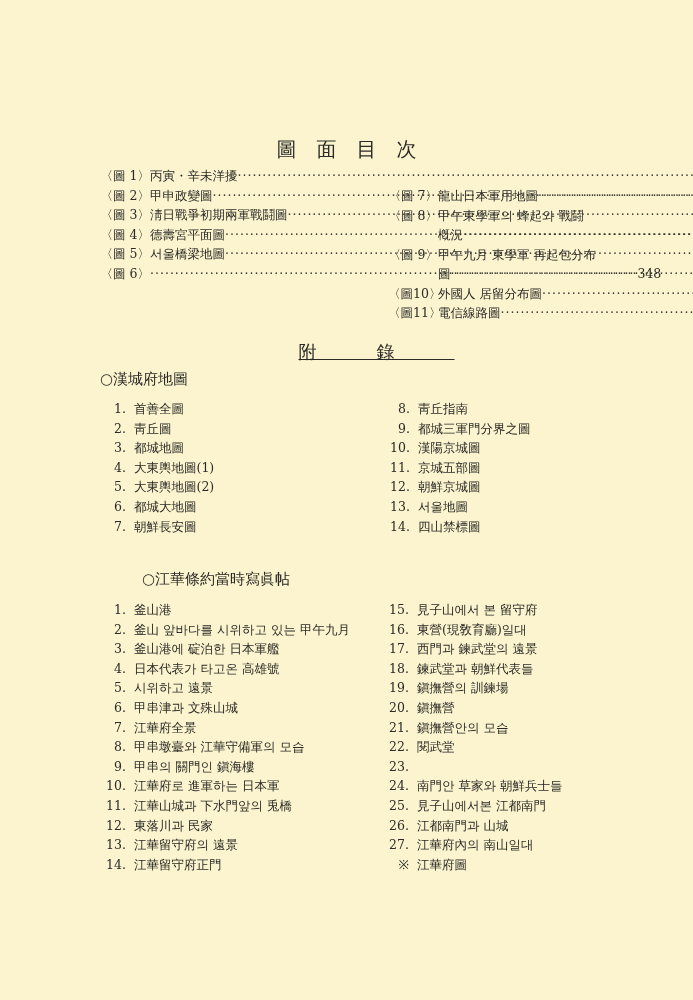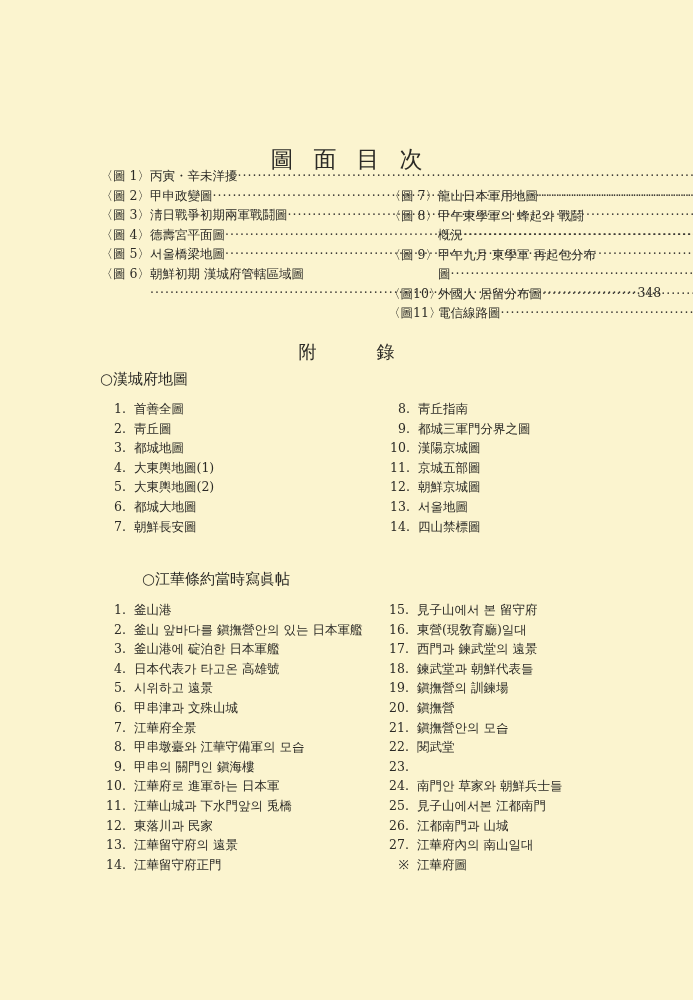--- a/index.html
+++ b/index.html
@@ -5,37 +5,37 @@
   html, body { margin:0; padding:0; }
   body {
     width:693px; height:1000px; overflow:hidden;
     background:#fbf4cf;
     color:#2b2a26;
     font-family:"DejaVu Serif", "Liberation Serif", serif;
     position:relative;
   }
   .page { position:absolute; left:0; top:0; width:693px; height:1000px; }
   .title {
-    position:absolute; top:144px; left:0; width:693px; text-align:center;
-    font-size:23px; letter-spacing:20px; padding-left:20px; box-sizing:border-box;
+    position:absolute; top:136px; left:0; width:693px; text-align:center;
+    font-size:20px; letter-spacing:20px; padding-left:20px; box-sizing:border-box;
   }
   .fig-col { position:absolute; top:166px; width:275px; font-size:12.5px; line-height:19.5px; }
   .fig-col.left { left:100px; }
   .fig-col.right { left:388px;margin-top:20px; }
   .fig-row { display:flex;text-align:right; }
   .fig-label { width:50px; flex-shrink:0; white-space:nowrap; }
   .fig-body { flex:1; }
   .fig-line { display:flex; white-space:nowrap; }
   .fig-text { flex-shrink:0; }
   .dots { flex:1; overflow:hidden; letter-spacing:1px; color:#3a3833; }
   .dots::before { content:"··································································································"; }
   .page-num { flex-shrink:0; }
   .appendix-title {
     position:absolute; top:340px; left:0; width:693px; text-align:center;
-    font-size:18px; letter-spacing:60px; padding-left:60px; box-sizing:border-box;
+    font-size:18px; letter-spacing:60px; padding-left:60px; box-sizing:border-box;text-decoration:underline;
   }
   .section-head { position:absolute; left:100px; font-size:15px; }
   .list { position:absolute; font-size:12.5px; line-height:19.6px; }
   .list-item { display:flex; }
   .num { width:26px; text-align:right; padding-right:8px; flex-shrink:0; }
   .text { flex:1; }
 </style>
 </head>
 <body>
 
@@ -86,23 +86,20 @@
           <div class="fig-line">
             <span class="fig-text">서울橋梁地圖</span>
             <span class="dots"></span>
           </div>
         </div>
     </div>
     <div class="fig-row">
       <span class="fig-label">〈圖 6〉</span>
       <div class="fig-body">
         <div class="fig-line">
-            <span class="fig-text">朝鮮初期 漢城府管轄區域圖</span>
-          </div>
-        <div class="fig-line">
             <span class="dots"></span>
             <span class="page-num">348</span>
           </div>
       </div>
     </div>
   </div>
 
   <div class="fig-col right">
     <div class="fig-row">
       <span class="fig-label">〈圖 7〉</span>
@@ -225,21 +222,21 @@
 
   <div class="section-head" style="top:570px;margin-left:42px;">○江華條約當時寫眞帖</div>
 
   <div class="list" style="left:100px; top:600px; width:272px;">
     <div class="list-item">
         <span class="num">1.</span>
         <span class="text">釜山港</span>
       </div>
     <div class="list-item">
         <span class="num">2.</span>
-        <span class="text">釜山 앞바다를 鎭撫營안의 있는 日本軍艦</span>
+        <span class="text">釜山 앞바다를 시위하고 있는 甲午九月</span>
       </div>
     <div class="list-item">
         <span class="num">3.</span>
         <span class="text">釜山港에 碇泊한 日本軍艦</span>
       </div>
     <div class="list-item">
         <span class="num">4.</span>
         <span class="text">日本代表가 타고온 高雄號</span>
       </div>
     <div class="list-item">

